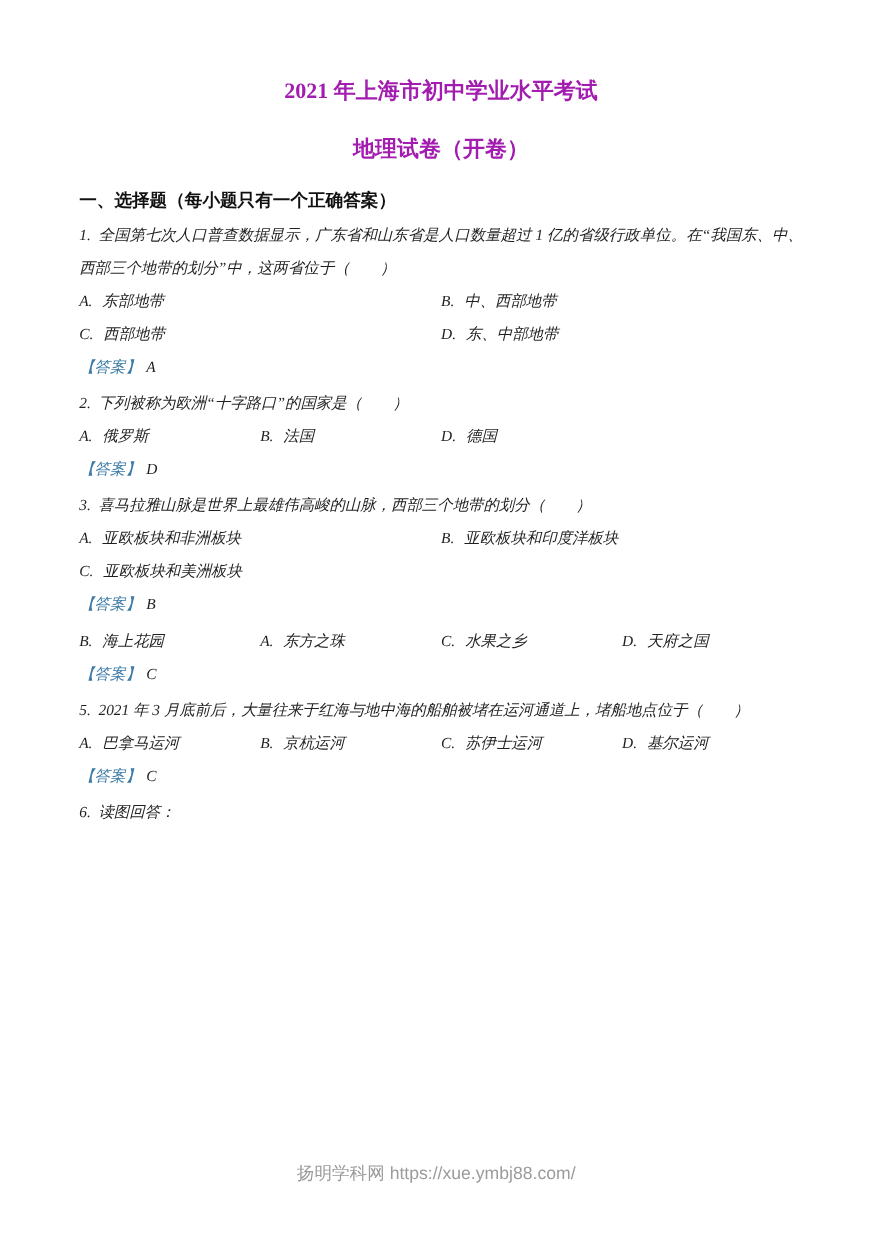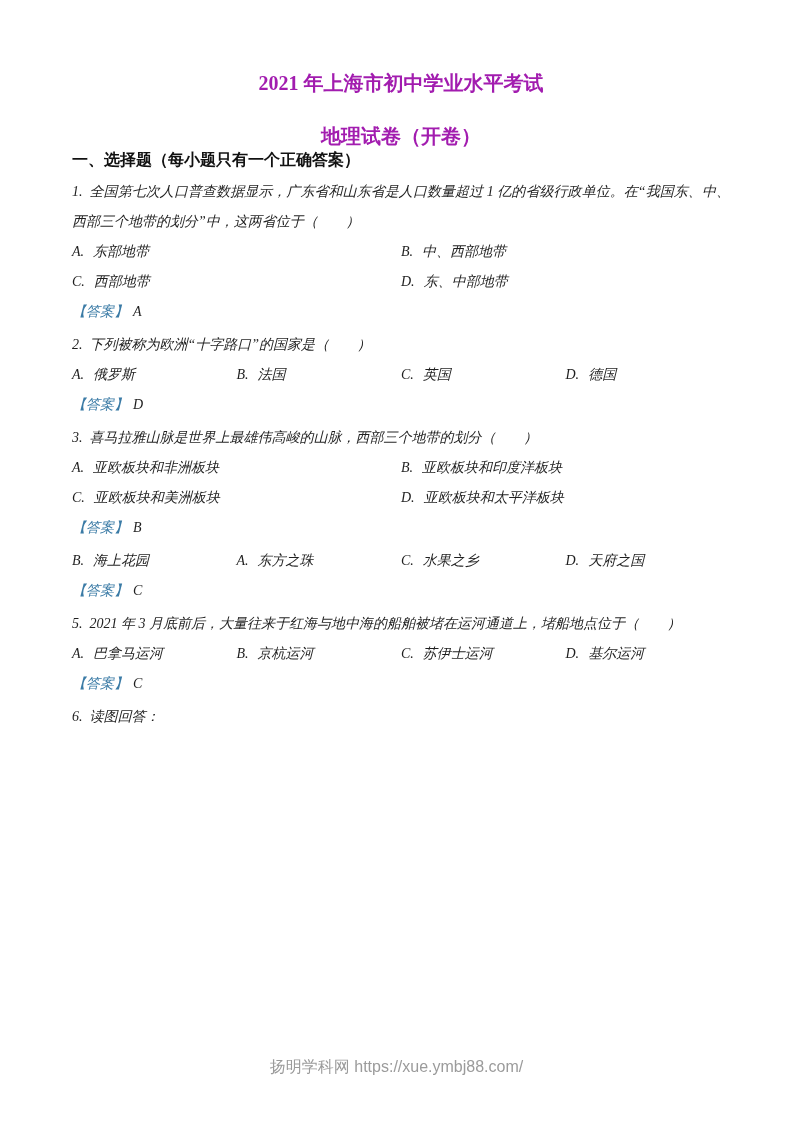--- a/index.html
+++ b/index.html
@@ -23,20 +23,21 @@
     color: #a21caf;
     line-height: 26px;
     margin: 0;
   }
   .subtitle { margin-top: 27px; }
   .section-heading {
     font-size: 16px;
     font-weight: bold;
     color: #111111;
     line-height: 22px;
+    margin-top: 23px;
   }
   .questions { margin-top: 6px; font-style: italic; }
   .qtext {
     margin: 0;
     font-size: 14px;
     line-height: 30px;
     text-align: justify;
   }
   .qnum { margin-right: 7px; }
   .options {
@@ -85,33 +86,31 @@
         <div class="opt"><span class="olabel">D.</span><span class="otext">东、中部地带</span></div>
       </div>
       <p class="answer"><span class="alabel">【答案】</span><span class="avalue">A</span></p>
     </div>
 
     <div class="question">
       <p class="qtext"><span class="qnum">2.</span><span>下列被称为欧洲“十字路口”的国家是（　　）</span></p>
       <div class="options cols-4">
         <div class="opt"><span class="olabel">A.</span><span class="otext">俄罗斯</span></div>
         <div class="opt"><span class="olabel">B.</span><span class="otext">法国</span></div>
-        <div class="opt"><span class="olabel">C.</span><span class="otext">英国</span></div>
         <div class="opt"><span class="olabel">D.</span><span class="otext">德国</span></div>
       </div>
       <p class="answer"><span class="alabel">【答案】</span><span class="avalue">D</span></p>
     </div>
 
     <div class="question">
       <p class="qtext"><span class="qnum">3.</span><span>喜马拉雅山脉是世界上最雄伟高峻的山脉，西部三个地带的划分（　　）</span></p>
       <div class="options cols-2">
         <div class="opt"><span class="olabel">A.</span><span class="otext">亚欧板块和非洲板块</span></div>
         <div class="opt"><span class="olabel">B.</span><span class="otext">亚欧板块和印度洋板块</span></div>
         <div class="opt"><span class="olabel">C.</span><span class="otext">亚欧板块和美洲板块</span></div>
-        <div class="opt"><span class="olabel">D.</span><span class="otext">亚欧板块和太平洋板块</span></div>
       </div>
       <p class="answer"><span class="alabel">【答案】</span><span class="avalue">B</span></p>
     </div>
 
     <div class="question">
       <div class="options cols-4">
         <div class="opt"><span class="olabel">B.</span><span class="otext">海上花园</span></div>
         <div class="opt"><span class="olabel">A.</span><span class="otext">东方之珠</span></div>
         <div class="opt"><span class="olabel">C.</span><span class="otext">水果之乡</span></div>
         <div class="opt"><span class="olabel">D.</span><span class="otext">天府之国</span></div>

